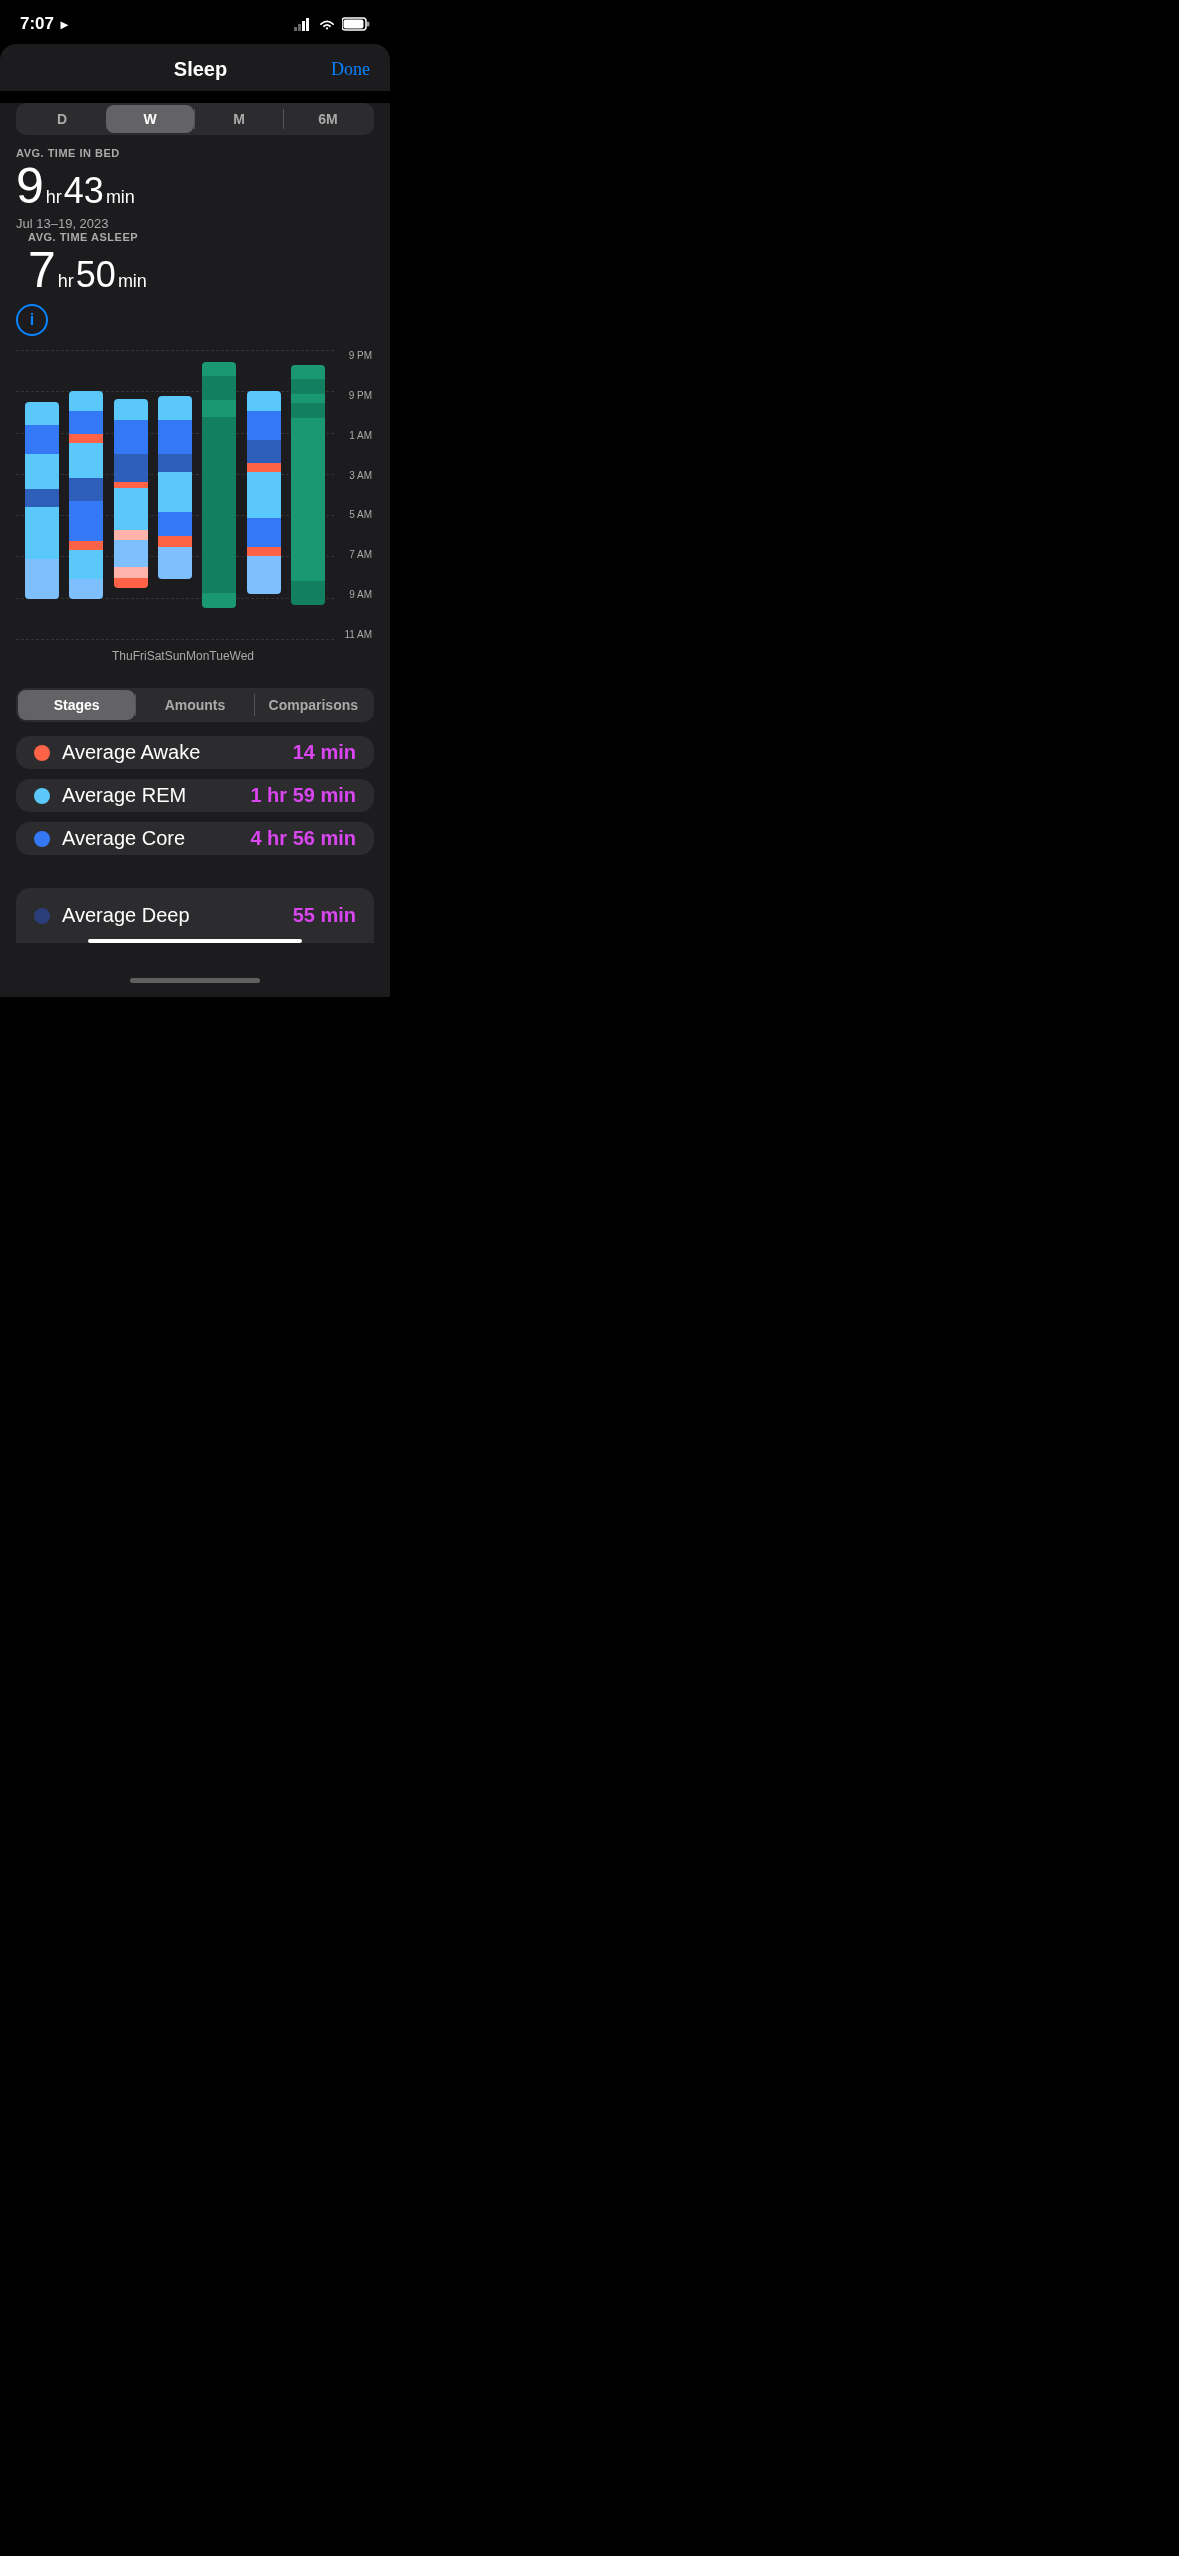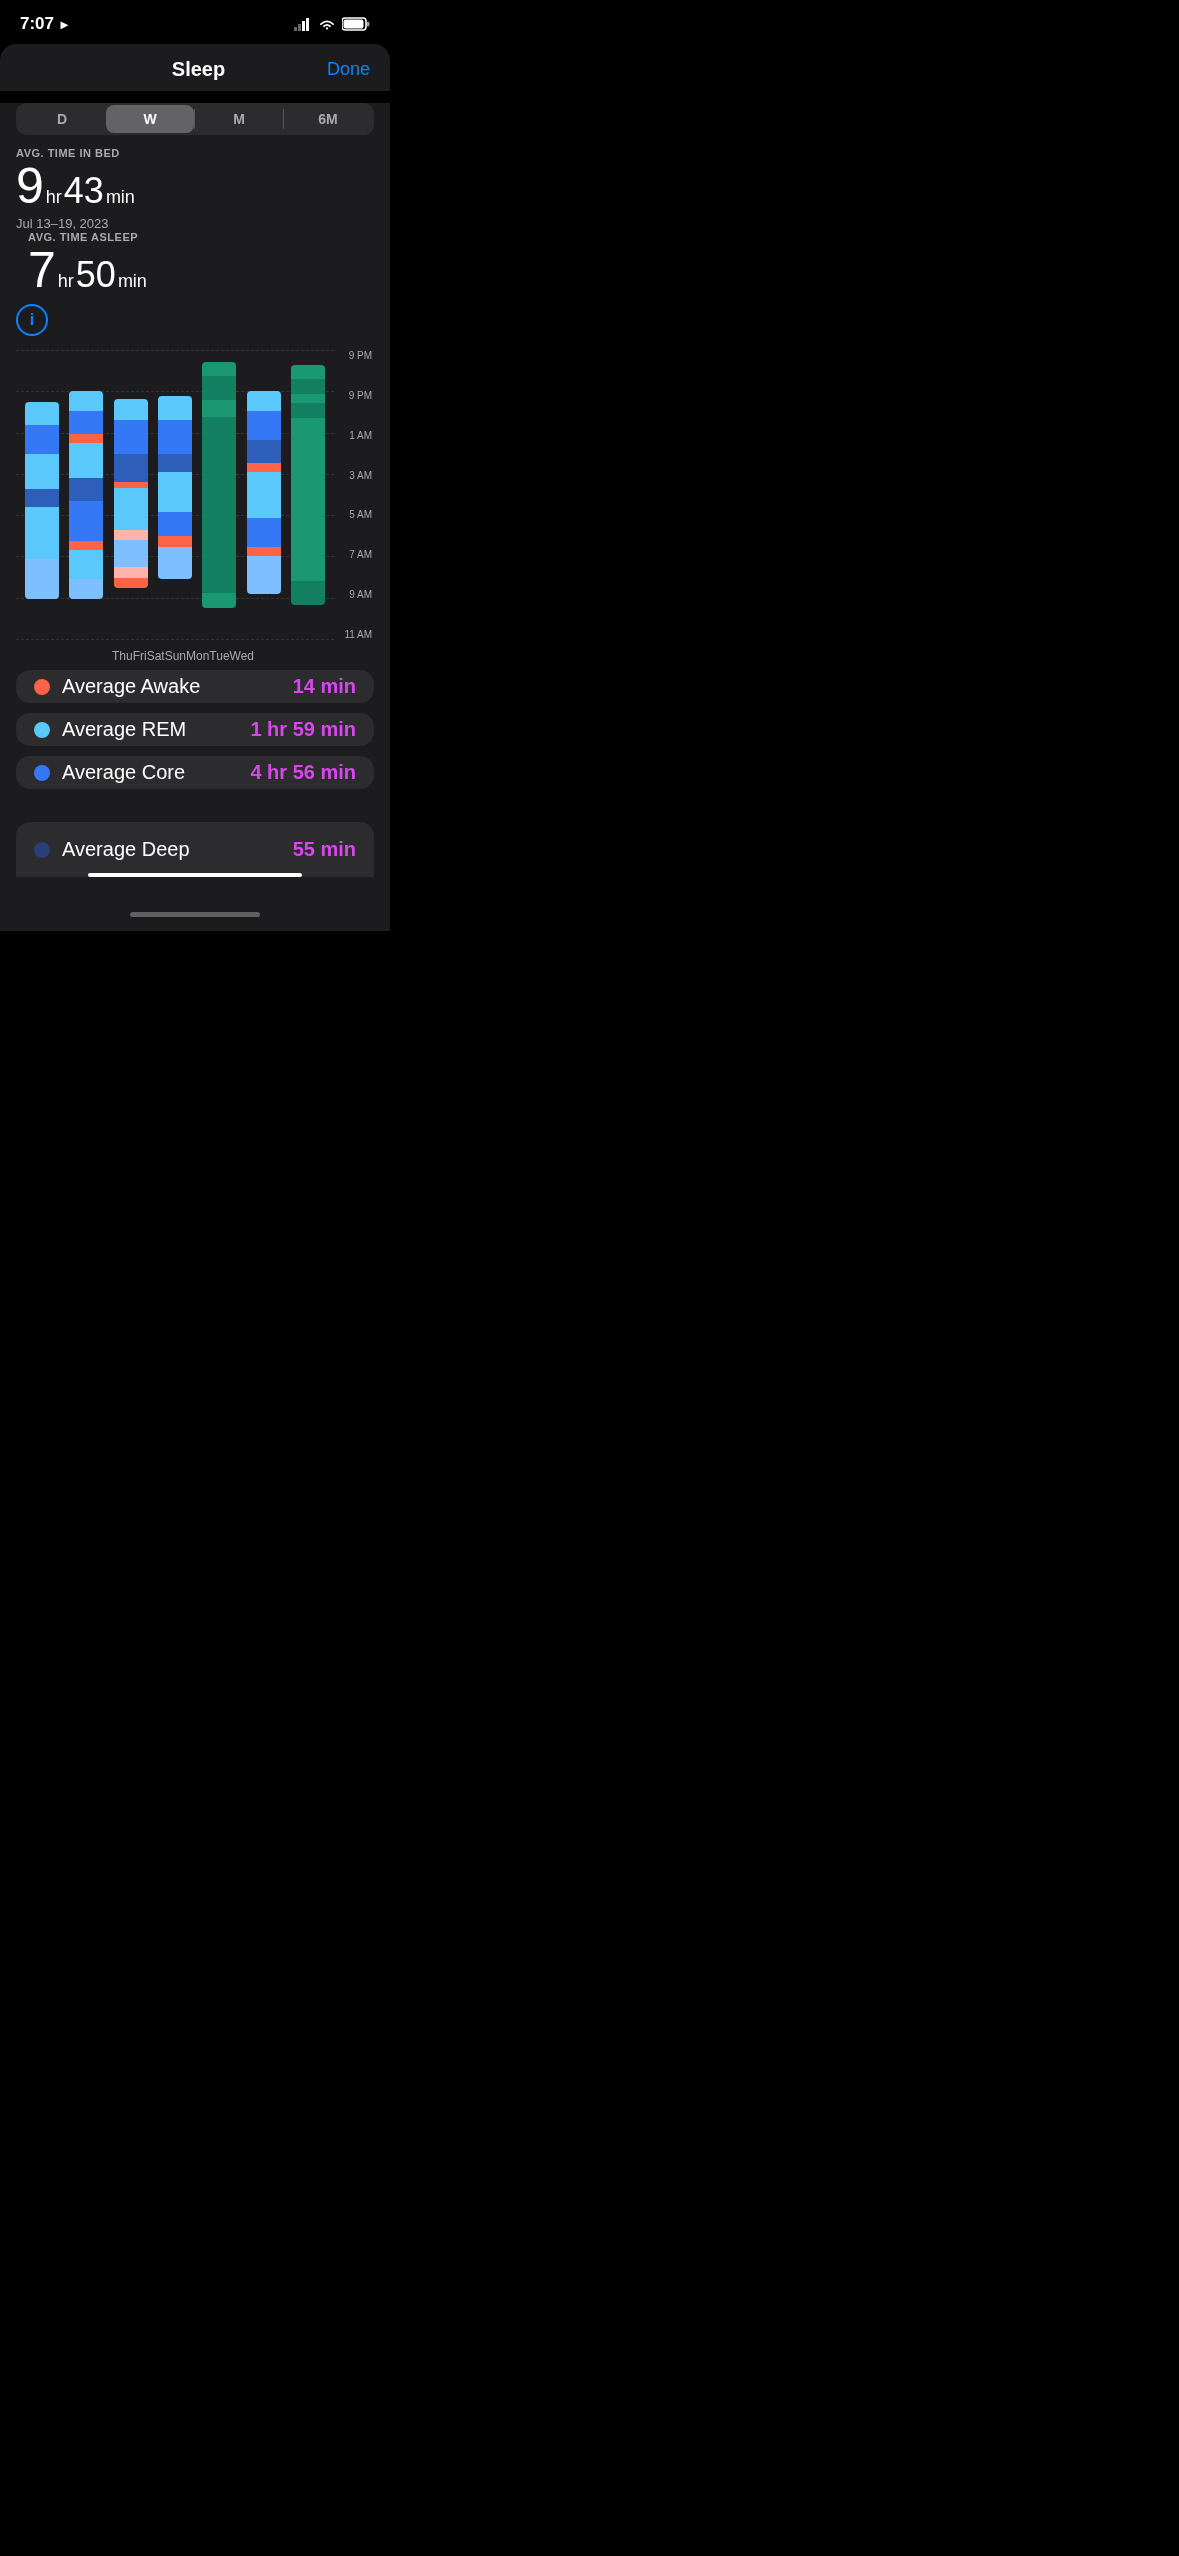--- a/index.html
+++ b/index.html
@@ -51,20 +51,21 @@
       font-weight: 700;
       color: #fff;
       flex: 1;
       text-align: center;
     }
     .nav-done {
       font-size: 18px;
       font-weight: 500;
       color: #0a84ff;
       cursor: pointer;
+      font-family: Liberation Serif, serif;
     }
     .nav-spacer {
       width: 50px;
     }
 
     
     .main {
       background: #1c1c1e;
       padding: 0 16px 20px 16px;
     }
@@ -485,20 +486,27 @@
           <div class="chart-y-label">1 AM</div>
           <div class="chart-y-label">3 AM</div>
           <div class="chart-y-label">5 AM</div>
           <div class="chart-y-label">7 AM</div>
           <div class="chart-y-label">9 AM</div>
           <div class="chart-y-label">11 AM</div>
         </div>
     </div>
   </div>
 
+  <div class="tabs-container">
+    <div class="tab-btn active">Stages</div>
+    <div class="tab-divider"></div>
+    <div class="tab-btn">Amounts</div>
+    <div class="tab-divider"></div>
+    <div class="tab-btn">Comparisons</div>
+  </div>
 
   <div id="stage-cards-container">
   <div class="stage-card">
         <div class="stage-left">
           <div class="stage-dot" style="background: rgb(255, 99, 71);"></div>
           <span class="stage-name">Average Awake</span>
         </div>
         <span class="stage-value">14 min</span>
       </div>
       <div class="stage-card">

